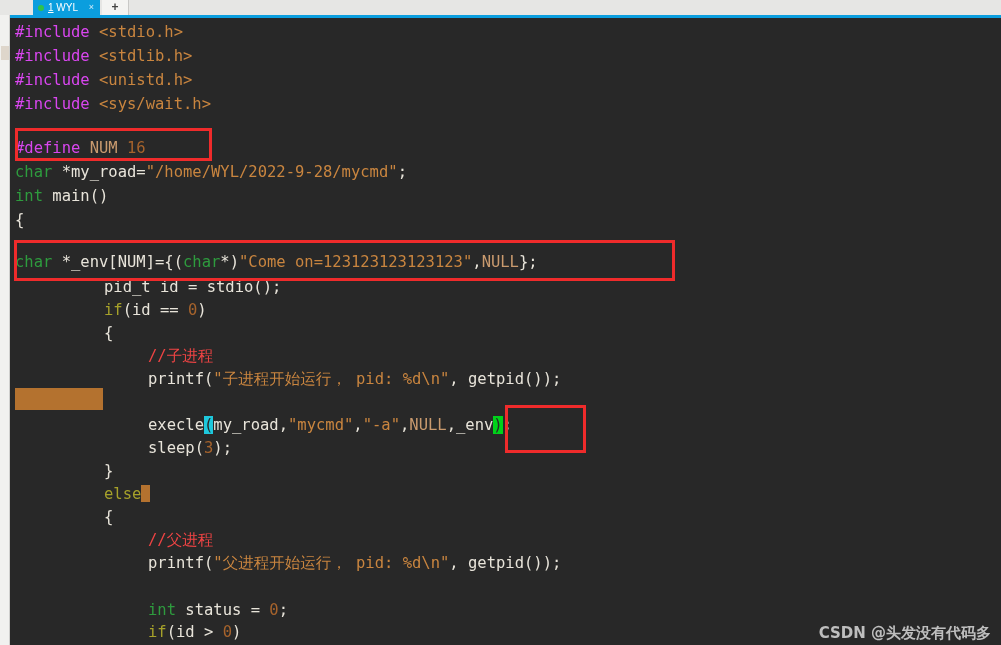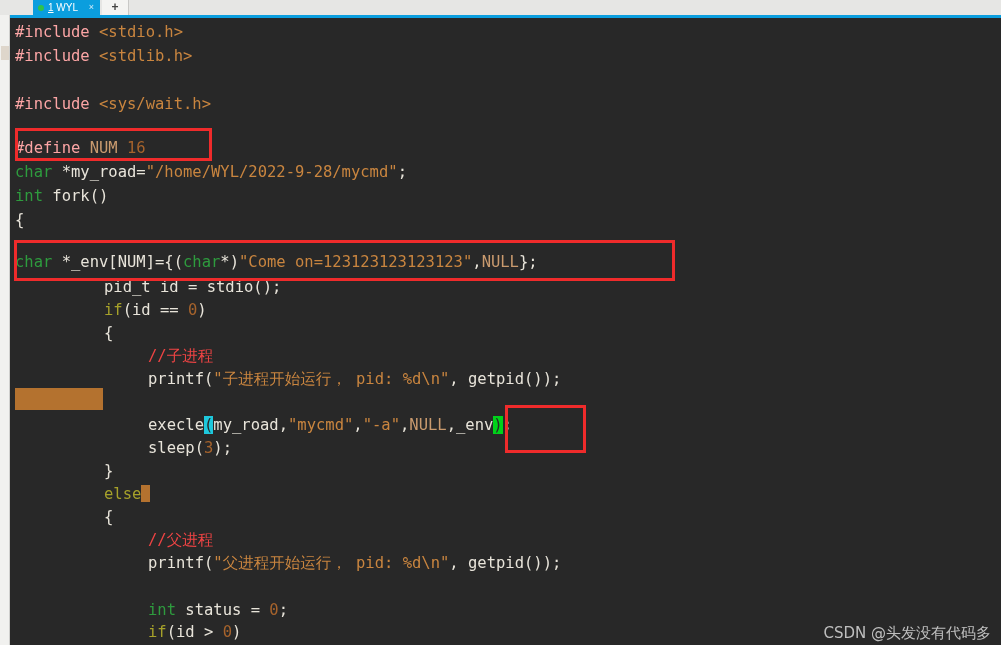--- a/index.html
+++ b/index.html
@@ -114,21 +114,21 @@
     height: 24px;
     line-height: 24px;
     font-family: "DejaVu Sans Mono", "Liberation Mono", monospace;
     font-size: 15.5px;
     letter-spacing: 0px;
     white-space: pre;
     color: #e8e4da;
   }
 
   
-  .pp      { color: #fca5a5; }   
+  .pp      { color: #d946ef; }   
   .hdr     { color: #c9853f; }   
   .kw      { color: #2e9b3e; }   
   .ctl     { color: #a6a12a; }   
   .str     { color: #c9853f; }   
   .num     { color: #a6632c; }   
   .cmt     { color: #ef4444; }   
   .macroid { color: #c99a6e; }   
   .punct   { color: #e8e4da; text-align: center; }
 
   
@@ -163,20 +163,21 @@
 
   #watermark {
     position: absolute;
     right: 10px;
     bottom: 2px;
     color: #cfcfcf;
     font-family: "DejaVu Sans", "Liberation Sans", sans-serif;
     font-size: 15px;
     white-space: nowrap;
     opacity: .9;
+    font-weight: bold;
   }
 </style>
 </head>
 <body>
 
 <div id="app">
 
   <div id="tabbar">
     <div id="tab-active">
       <span id="tab-dot"></span>
@@ -190,28 +191,29 @@
   <div id="left-edge">
     <div id="edge-glyph"></div>
   </div>
 
   <div id="term">
 
     <div class="line" style="top:2px;left:5px"><span class="pp">#include</span> <span class="hdr">&lt;stdio.h&gt;</span></div>
 
     <div class="line" style="top:26px;left:5px"><span class="pp">#include</span> <span class="hdr">&lt;stdlib.h&gt;</span></div>
 
+    <div class="line" style="top:50px;left:5px"><span class="pp">#include</span> <span class="hdr">&lt;unistd.h&gt;</span></div>
 
     <div class="line" style="top:74px;left:5px"><span class="pp">#include</span> <span class="hdr">&lt;sys/wait.h&gt;</span></div>
 
     <div class="line" style="top:118px;left:5px"><span class="pp">#define</span> <span class="macroid">NUM</span> <span class="num">16</span></div>
 
     <div class="line" style="top:142px;left:5px"><span class="kw">char</span><span class="punct"> *my_road=</span><span class="str">"/home/WYL/2022-9-28/mycmd"</span><span class="punct">;</span></div>
 
-    <div class="line" style="top:166px;left:5px"><span class="kw">int</span><span class="punct"> fork()</span></div>
+    <div class="line" style="top:166px;left:5px"><span class="kw">int</span><span class="punct"> main()</span></div>
 
     <div class="line" style="top:190px;left:5px"><span class="punct">{</span></div>
 
     <div class="line" style="top:232px;left:5px"><span class="kw">char</span><span class="punct"> *_env[</span><span class="punct">NUM</span><span class="punct">]={(</span><span class="kw">char</span><span class="punct">*)</span><span class="str">"Come on=123123123123123"</span><span class="punct">,</span><span class="macroid">NULL</span><span class="punct">};</span></div>
 
     <div class="line" style="top:257px;left:94px"><span class="punct">pid_t id = stdio();</span></div>
 
     <div class="line" style="top:280px;left:94px"><span class="ctl">if</span><span class="punct">(id == </span><span class="num">0</span><span class="punct">)</span></div>
 
     <div class="line" style="top:303px;left:94px"><span class="punct">{</span></div>

